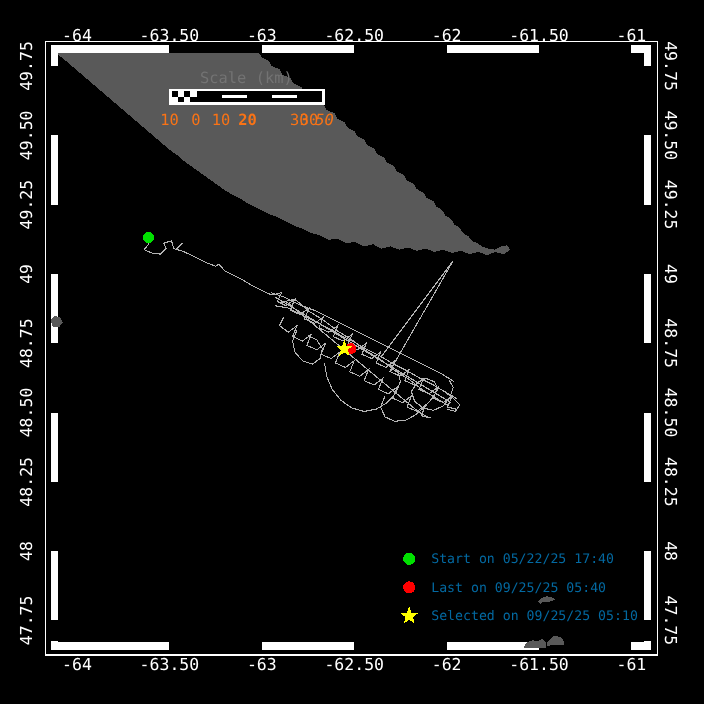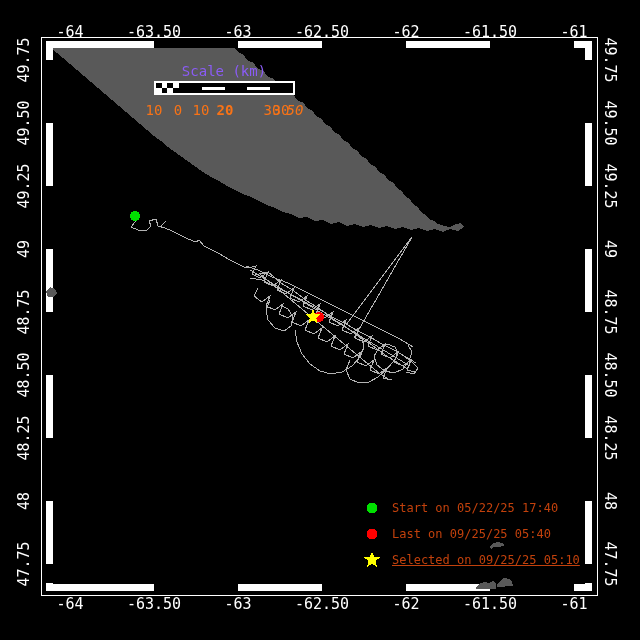--- a/index.html
+++ b/index.html
@@ -3,25 +3,25 @@
 <meta charset="utf-8">
 <style>
   html,body{margin:0;padding:0;background:#000;}
   #screen{position:relative;width:640px;height:640px;background:#000;overflow:hidden;
           font-family:"DejaVu Sans Mono","Liberation Mono",monospace;padding-left:31px;}
   #map-svg{position:absolute;left:0;top:0;}
   .axis-label{position:absolute;color:#fff;font-size:15px;white-space:nowrap;
               text-align:center;line-height:16px;}
   .rot-left{transform:rotate(-90deg);}
   .rot-right{transform:rotate(90deg);}
-  .sb-title{position:absolute;color:#8b5cf6;font-size:14px;white-space:nowrap;
+  .sb-title{position:absolute;color:#737373;font-size:14px;white-space:nowrap;
             transform:translateX(-50%);line-height:14px;}
   .sb-num{position:absolute;color:#f97316;font-size:14px;white-space:nowrap;
           transform:translateX(-50%);line-height:14px;}
-  .legend-text{position:absolute;color:#c2410c;font-size:12px;white-space:nowrap;
+  .legend-text{position:absolute;color:#0369a1;font-size:12px;white-space:nowrap;
                line-height:14px;transform:translateY(-50%);}
 </style>
 </head>
 <body>
 
 <div id="screen">
   <svg id="map-svg" width="640" height="640" shape-rendering="crispEdges">
       <polygon points="53,48 235,48 238,52 244,55 247,60 254,63 257,68 264,71 267,76 274,79 277,84 284,87 288,92 294,95 297,100 304,103 307,108 313,111 316,116 322,119 325,124 331,127 334,132 340,135 343,140 349,143 352,148 358,151 361,156 367,159 370,164 376,167 379,172 385,175 388,180 394,183 397,188 402,191 405,196 410,199 413,204 418,207 421,212 426,215 429,219 434,221 438,224 444,226 450,227 456,224 461,223 464,227 458,231 450,229 443,232 435,229 427,231 419,228 411,230 403,227 395,229 387,226 379,228 371,225 363,227 355,224 347,226 339,222 331,224 323,220 315,221 307,217 299,218 291,214 283,212 275,208 267,205 259,201 251,197 243,194 235,190 227,186 219,181 211,177 203,172 196,167 189,162 182,157 175,152 168,147 161,141 154,136 147,130 140,124 133,118 126,112 119,106 112,100 105,94 98,88 91,82 84,76 77,70 70,64 63,58 57,53 53,50" fill="#595959"></polygon>
       <polyline points="135,216 135,222 131,227 138,230 146,231 151,226 149,221 156,219 158,226 165,228 172,231 180,235 188,239 196,242 199,240 204,246 212,250 220,254 228,259 236,263 244,267 248,268" fill="none" stroke="#b3b3b3" stroke-width="1"></polyline>
       <polyline points="160,227 166,221" fill="none" stroke="#b3b3b3" stroke-width="1"></polyline>
@@ -117,16 +117,16 @@
       <div class="axis-label rot-right" style="left: 570px; top: 556px; width: 80px;">47.75</div>
       <div class="sb-num" style="left: 154px; top: 103px;">10</div>
       <div class="sb-num" style="left: 178px; top: 103px;">0</div>
       <div class="sb-num" style="left: 201px; top: 103px;">10</div>
       <div class="sb-num" style="left: 225px; top: 103px; font-weight: bold;">20</div>
       <div class="sb-num" style="left: 248px; top: 103px; margin-left: 33px;">30</div>
       <div class="sb-num" style="left: 272px; top: 103px;">30</div>
       <div class="sb-num" style="left: 295px; top: 103px; font-style: italic;">50</div>
       <div class="legend-text" style="left: 392px; top: 508px;">Start on 05/22/25 17:40</div>
       <div class="legend-text" style="left: 392px; top: 534px;">Last on 09/25/25 05:40</div>
-      <div class="legend-text" style="left: 392px; top: 560px; text-decoration: underline;">Selected on 09/25/25 05:10</div>
+      <div class="legend-text" style="left: 392px; top: 560px;">Selected on 09/25/25 05:10</div>
     </div>
   <div class="sb-title" id="sb-title" style="left: 224px; top: 64px;">Scale (km)</div>
 </div>
 
 </body></html>

